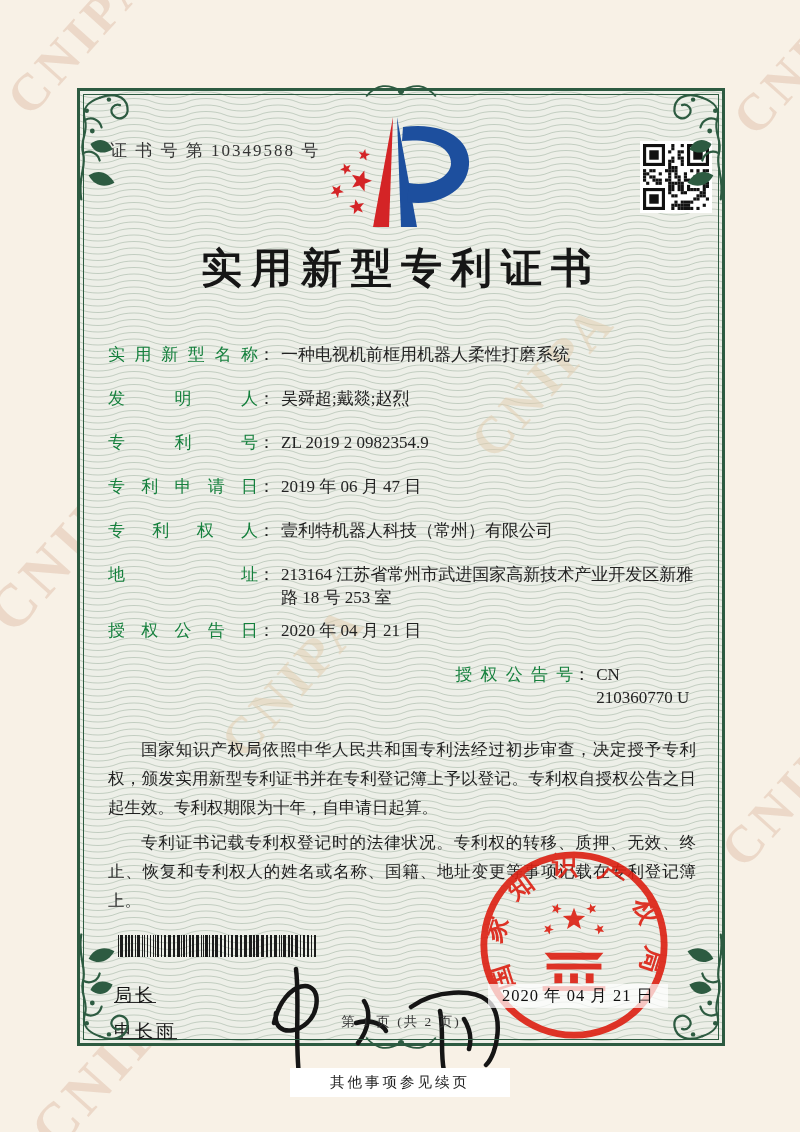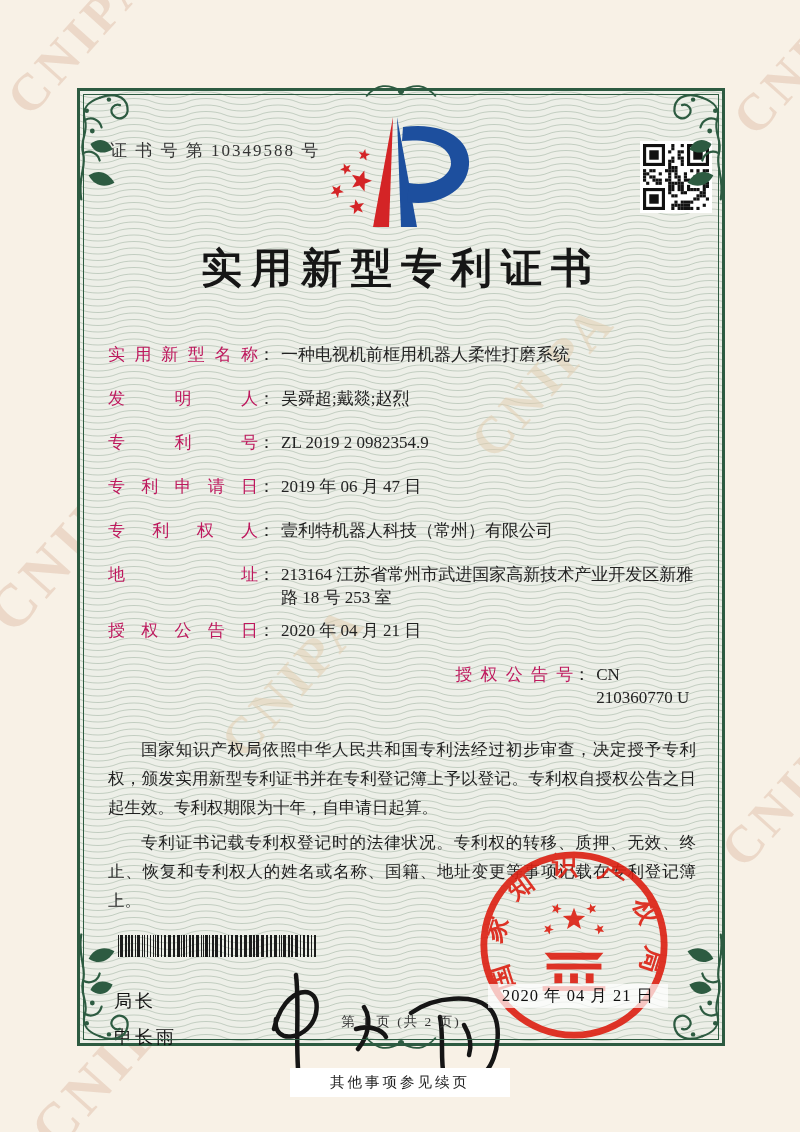--- a/index.html
+++ b/index.html
@@ -64,30 +64,30 @@
     text-align:center;font-size:41px;font-weight:bold;
     letter-spacing:9px;color:#161616;
   }
   .fields{position:absolute;top:244px;left:28px;right:26px;font-size:17px;}
   .frow{display:flex;line-height:23px;margin-bottom:21px;}
   .frow:first-child{margin-top:8px;}
   .frow.addr{margin-bottom:10px;}
   .flabel{
     width:150px;flex-shrink:0;
     text-align:justify;text-align-last:justify;
-    color:#be185d;
+    color:#15803d;
   }
   .fcolon{flex-shrink:0;margin-right:6px;color:#222;}
   .fvalue{flex:1;color:#222;}
   .pair2{display:flex;margin-left:34px;margin-top:44px;}
   .pair2 .flabel{width:118px;}
   .paras{margin-top:26px;font-size:16.5px;line-height:29px;text-align:justify;color:#1f1f1f;}
   .paras p{text-indent:2em;margin-top:6px;}
   .barcode{margin-top:20px;margin-left:8px;width:205px;height:22px;display:block;}
-  .sigrow{margin-top:26px;position:relative;height:120px;}
+  .sigrow{margin-top:20px;position:relative;height:120px;text-decoration:underline;}
   .signer{font-size:18px;line-height:36px;letter-spacing:3px;color:#111;margin-left:6px;}
   .signature{position:absolute;left:128px;top:-16px;width:300px;height:130px;color:#151515;}
   .signature path{fill:none;stroke:currentColor;stroke-width:4.5;stroke-linecap:round;stroke-linejoin:round;}
   
   .seal{position:absolute;left:396px;top:756px;width:196px;height:196px;z-index:5;opacity:0.9;}
   .seal-date{
     position:absolute;left:408px;top:893px;width:180px;z-index:6;
     text-align:center;font-size:16.5px;letter-spacing:1px;color:#101010;
     background:rgba(255,255,255,0.72);padding:1px 0;
   }

